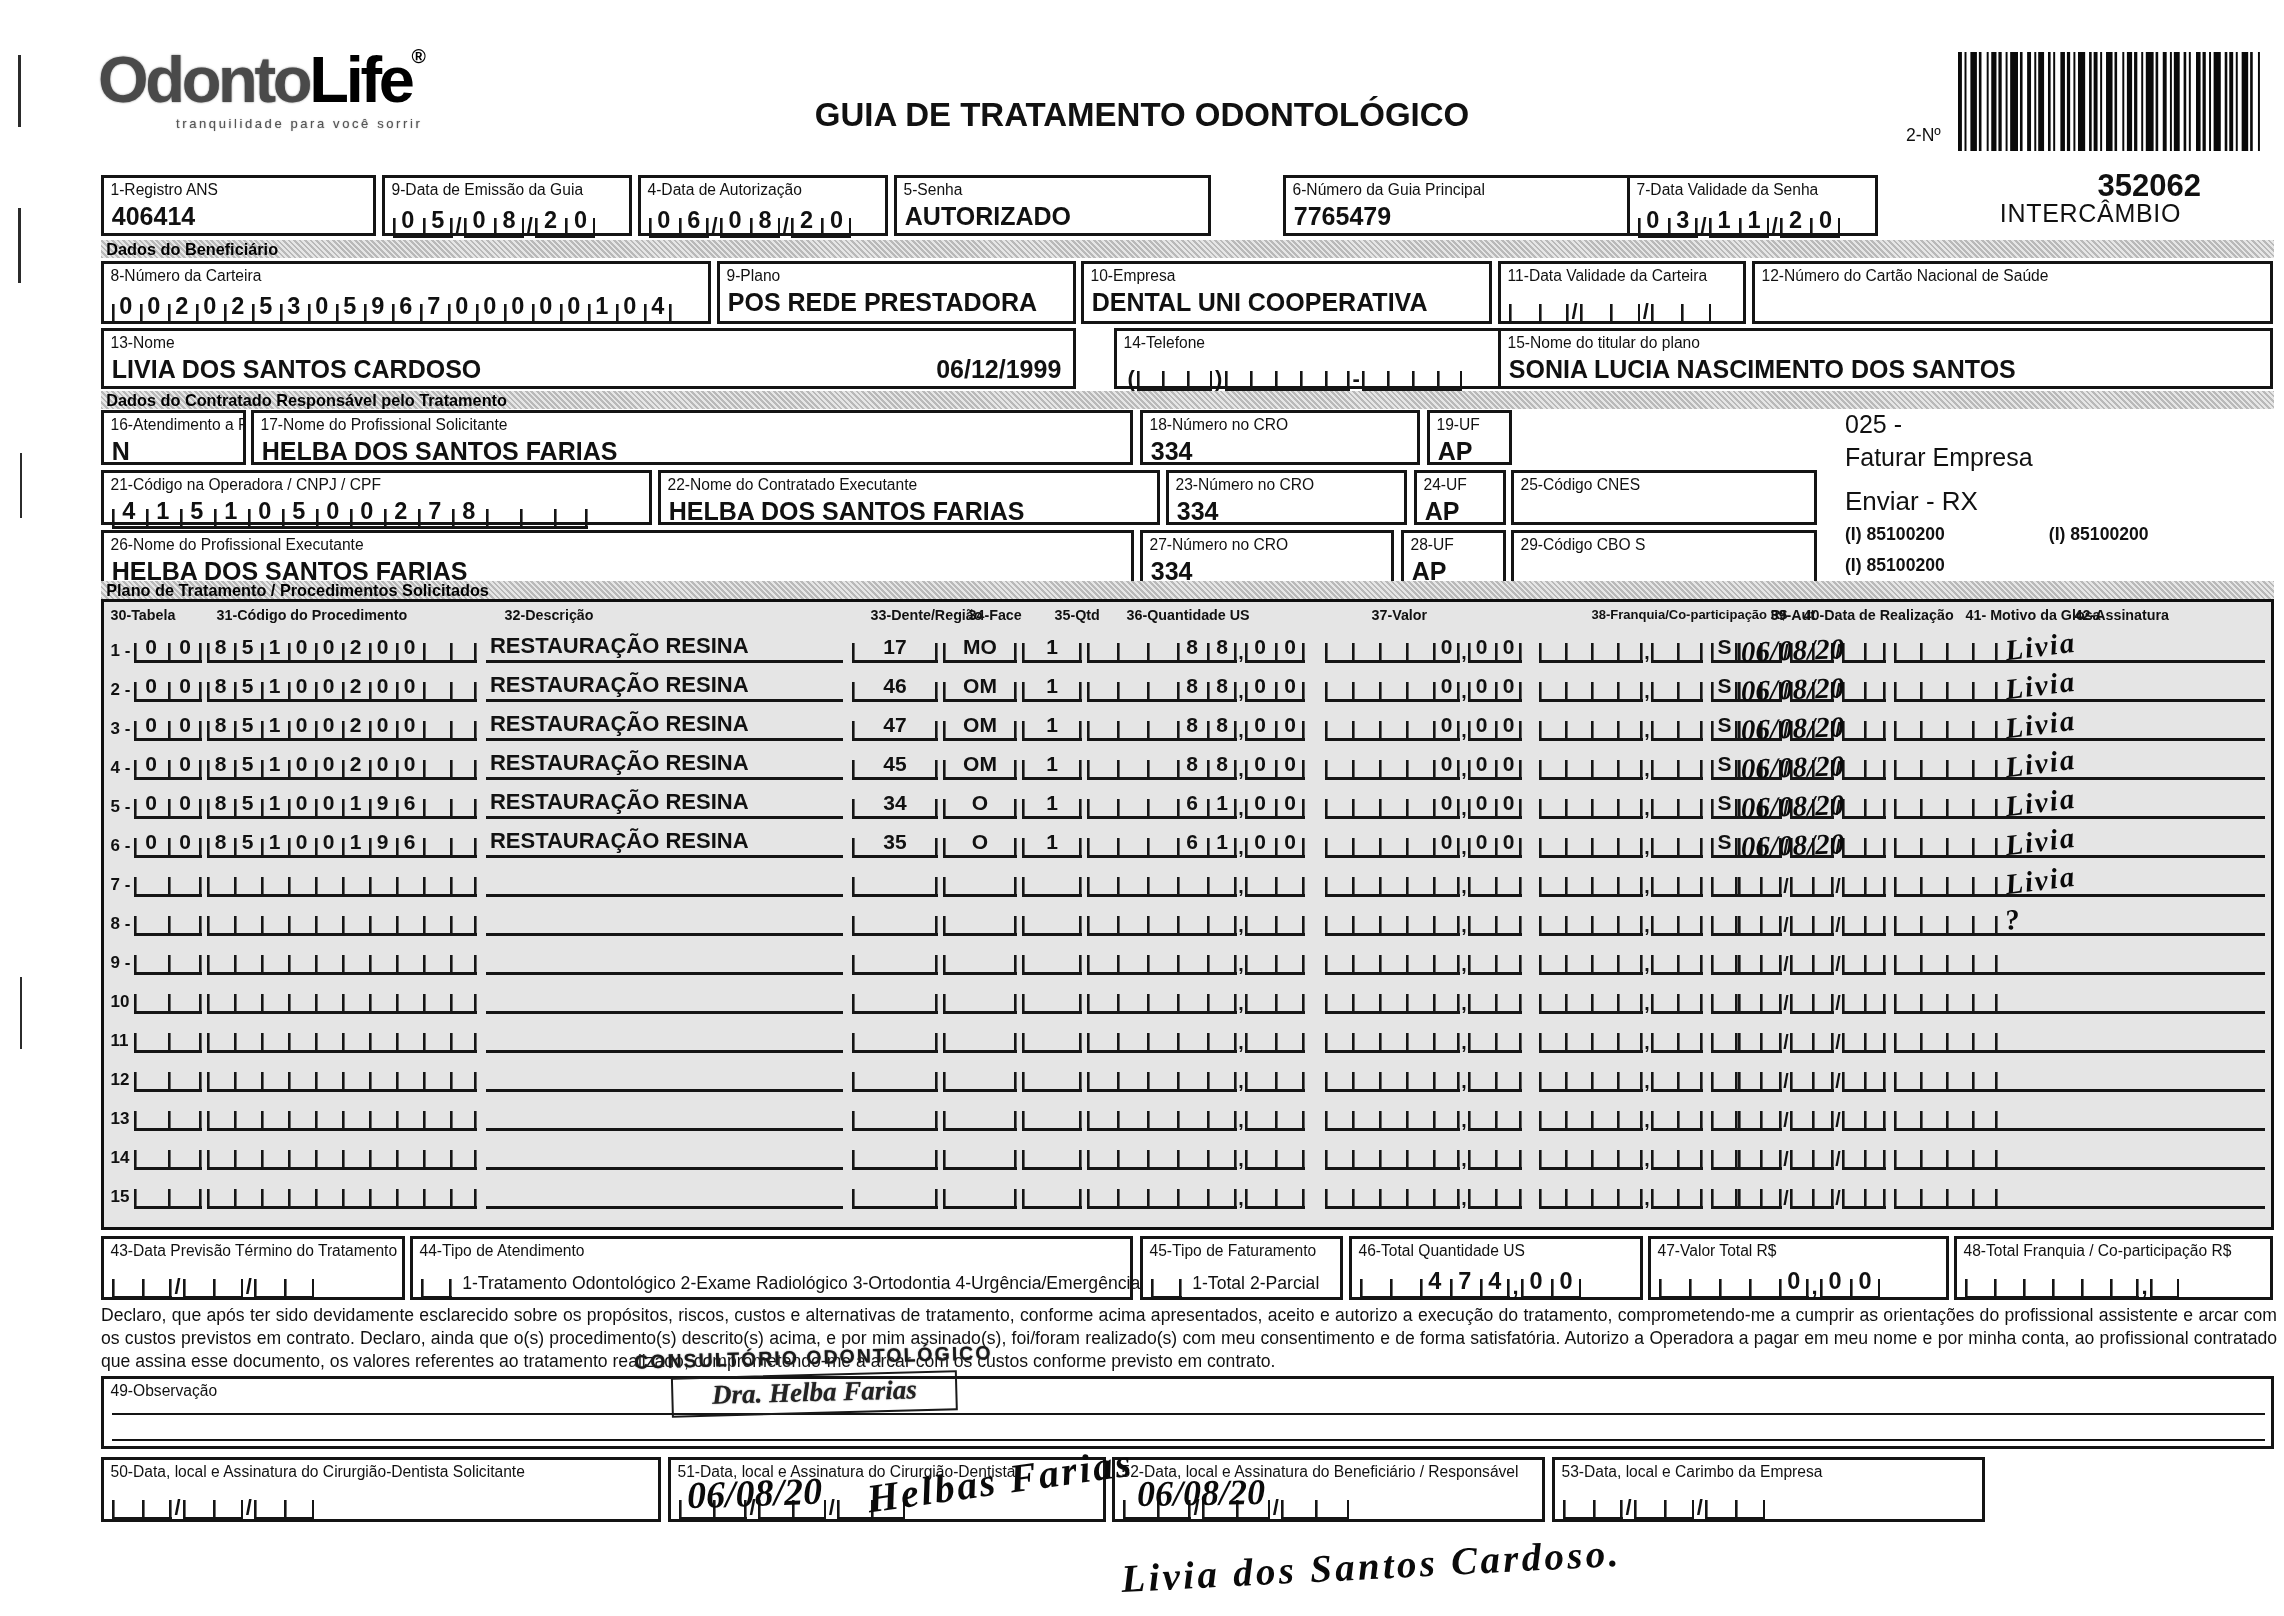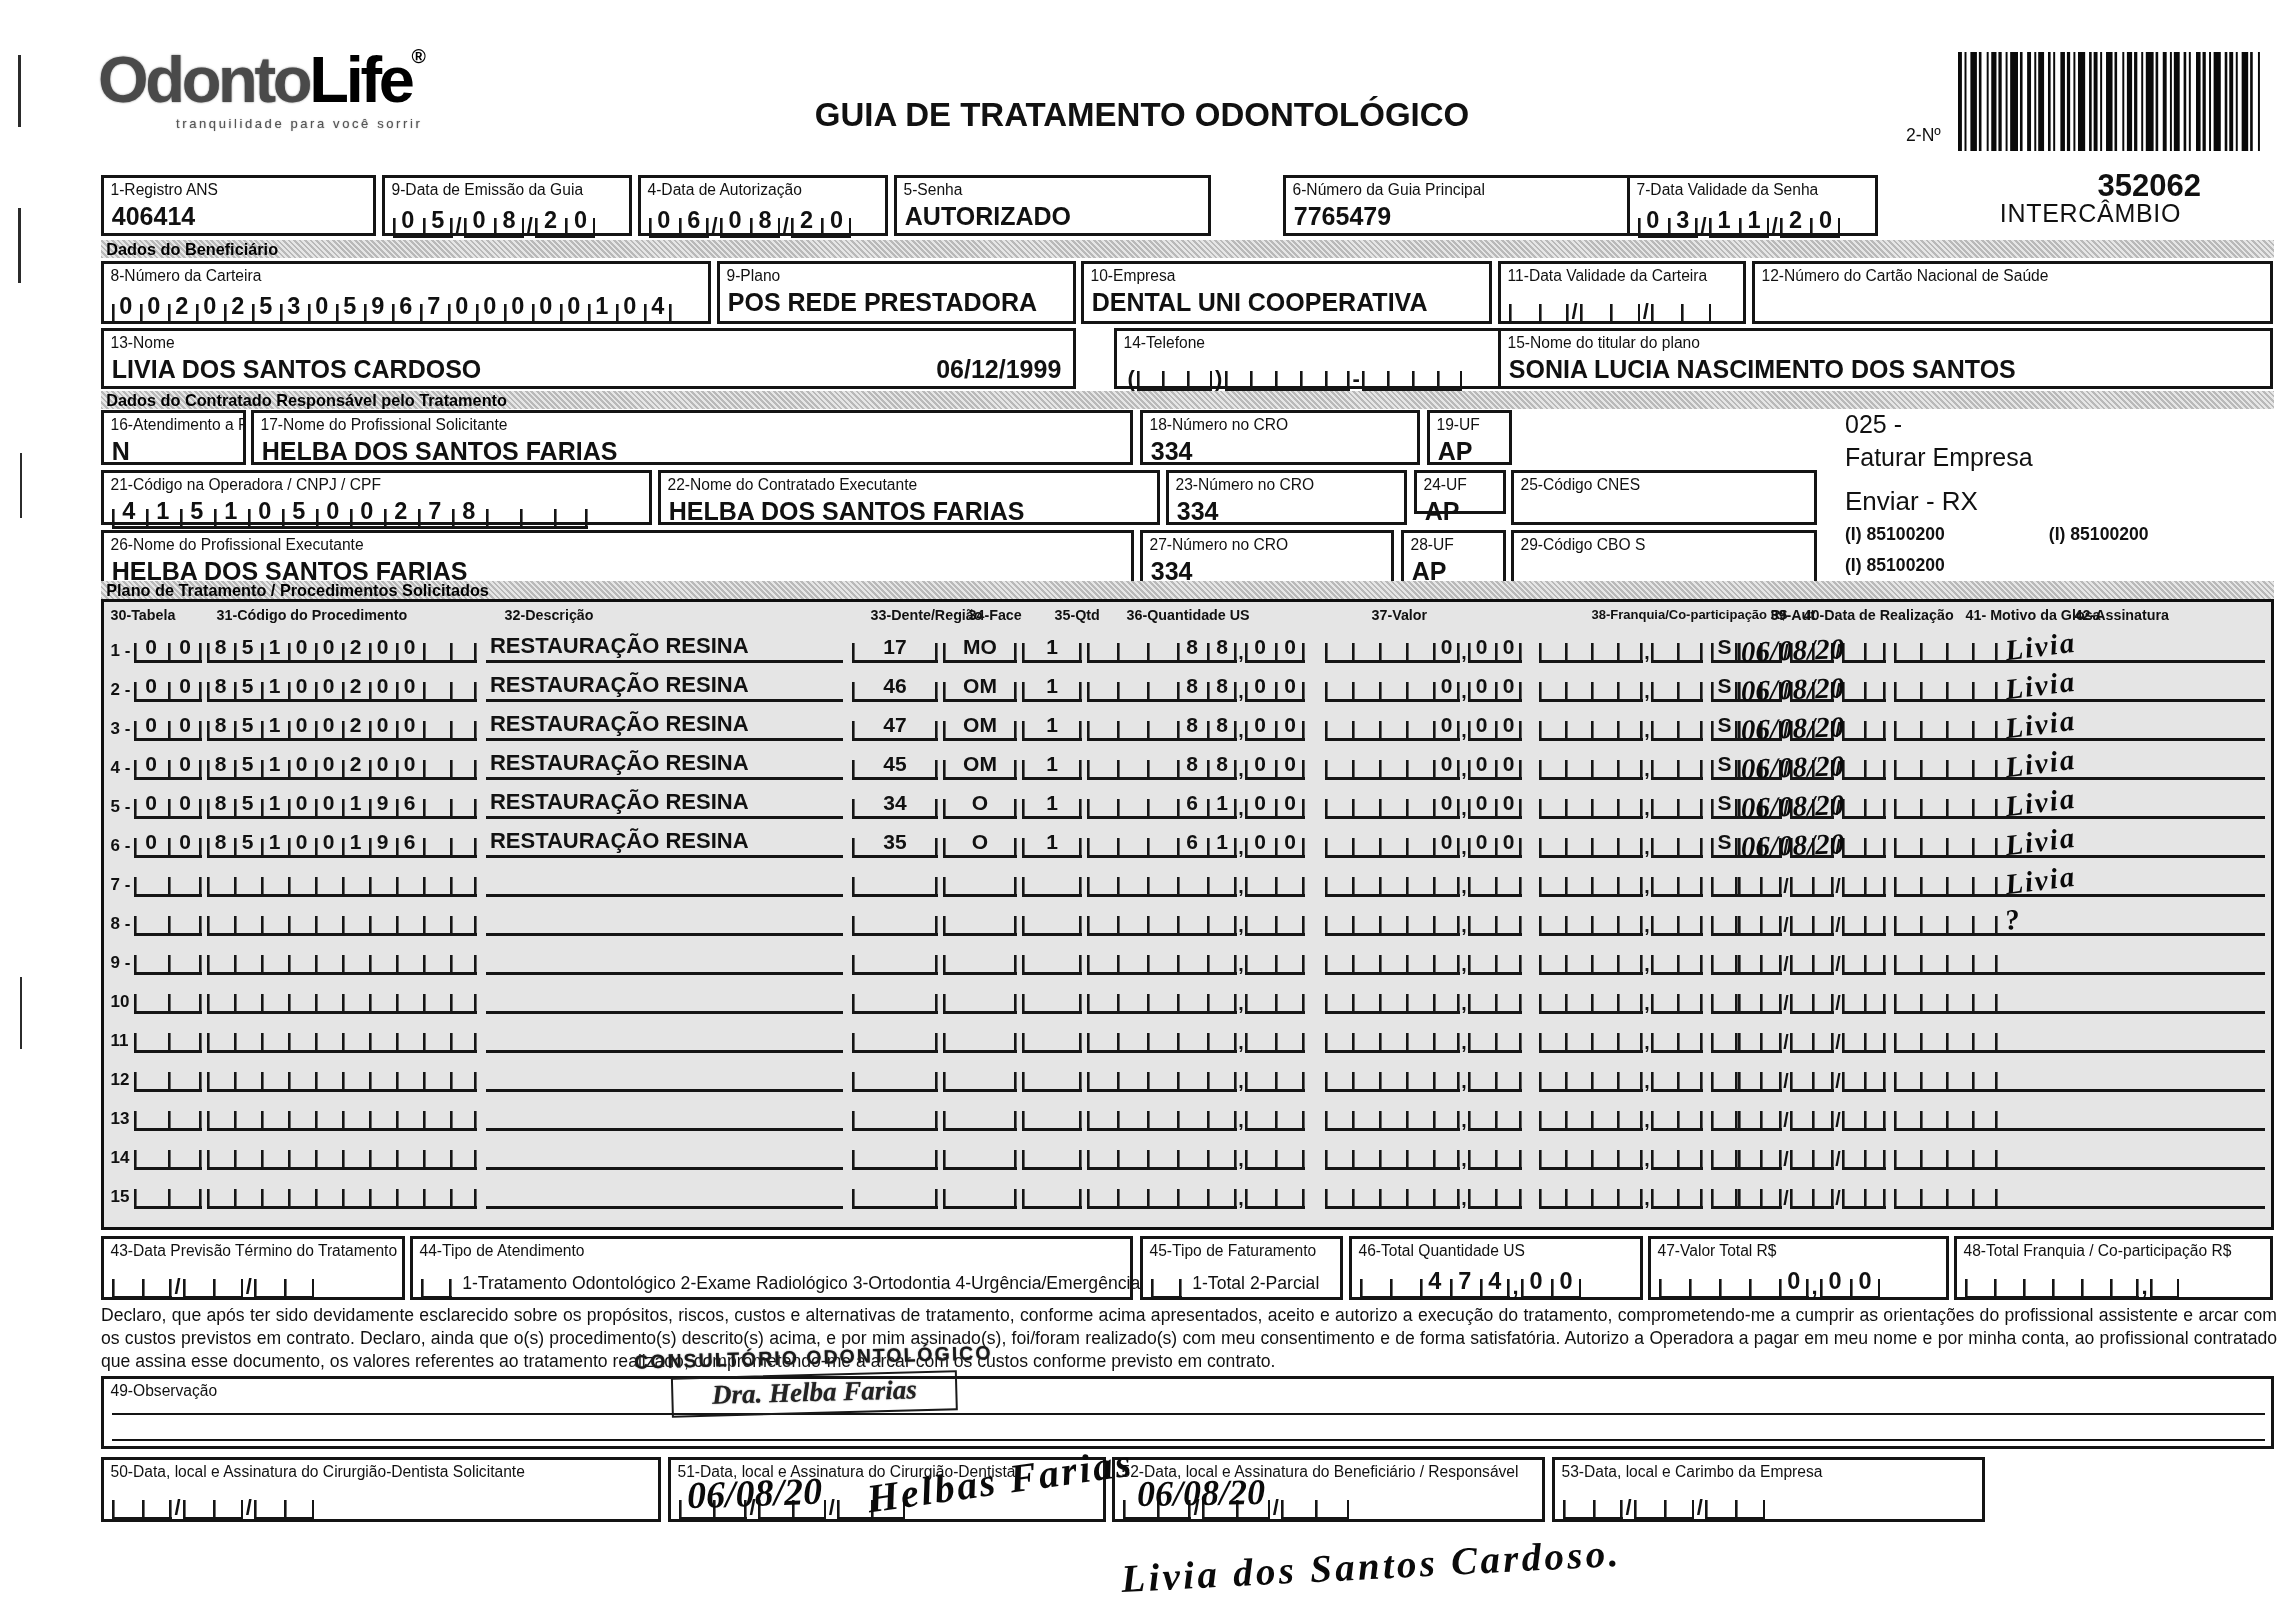--- a/index.html
+++ b/index.html
@@ -333,21 +333,21 @@
       </span>
   </div>
   <div class="fbox" style="left:658px;top:470px;width:502px;height:55px;">
     <span class="flabel">22-Nome do Contratado Executante</span>
     <span class="fvalue">HELBA DOS SANTOS FARIAS</span>
   </div>
   <div class="fbox" style="left:1166px;top:470px;width:241px;height:55px;">
     <span class="flabel">23-Número no CRO</span>
     <span class="fvalue">334</span>
   </div>
-  <div class="fbox" style="left:1414px;top:470px;width:92px;height:44px;">
+  <div class="fbox" style="left:1414px;top:470px;width:92px;height:55px;">
     <span class="flabel">24-UF</span>
     <span class="fvalue">AP</span>
   </div>
   <div class="fbox" style="left:1511px;top:470px;width:306px;height:55px;">
     <span class="flabel">25-Código CNES</span>
   </div>
 
   <div class="fbox" style="left:101px;top:530px;width:1033px;height:55px;">
     <span class="flabel">26-Nome do Profissional Executante</span>
     <span class="fvalue">HELBA DOS SANTOS FARIAS</span>

